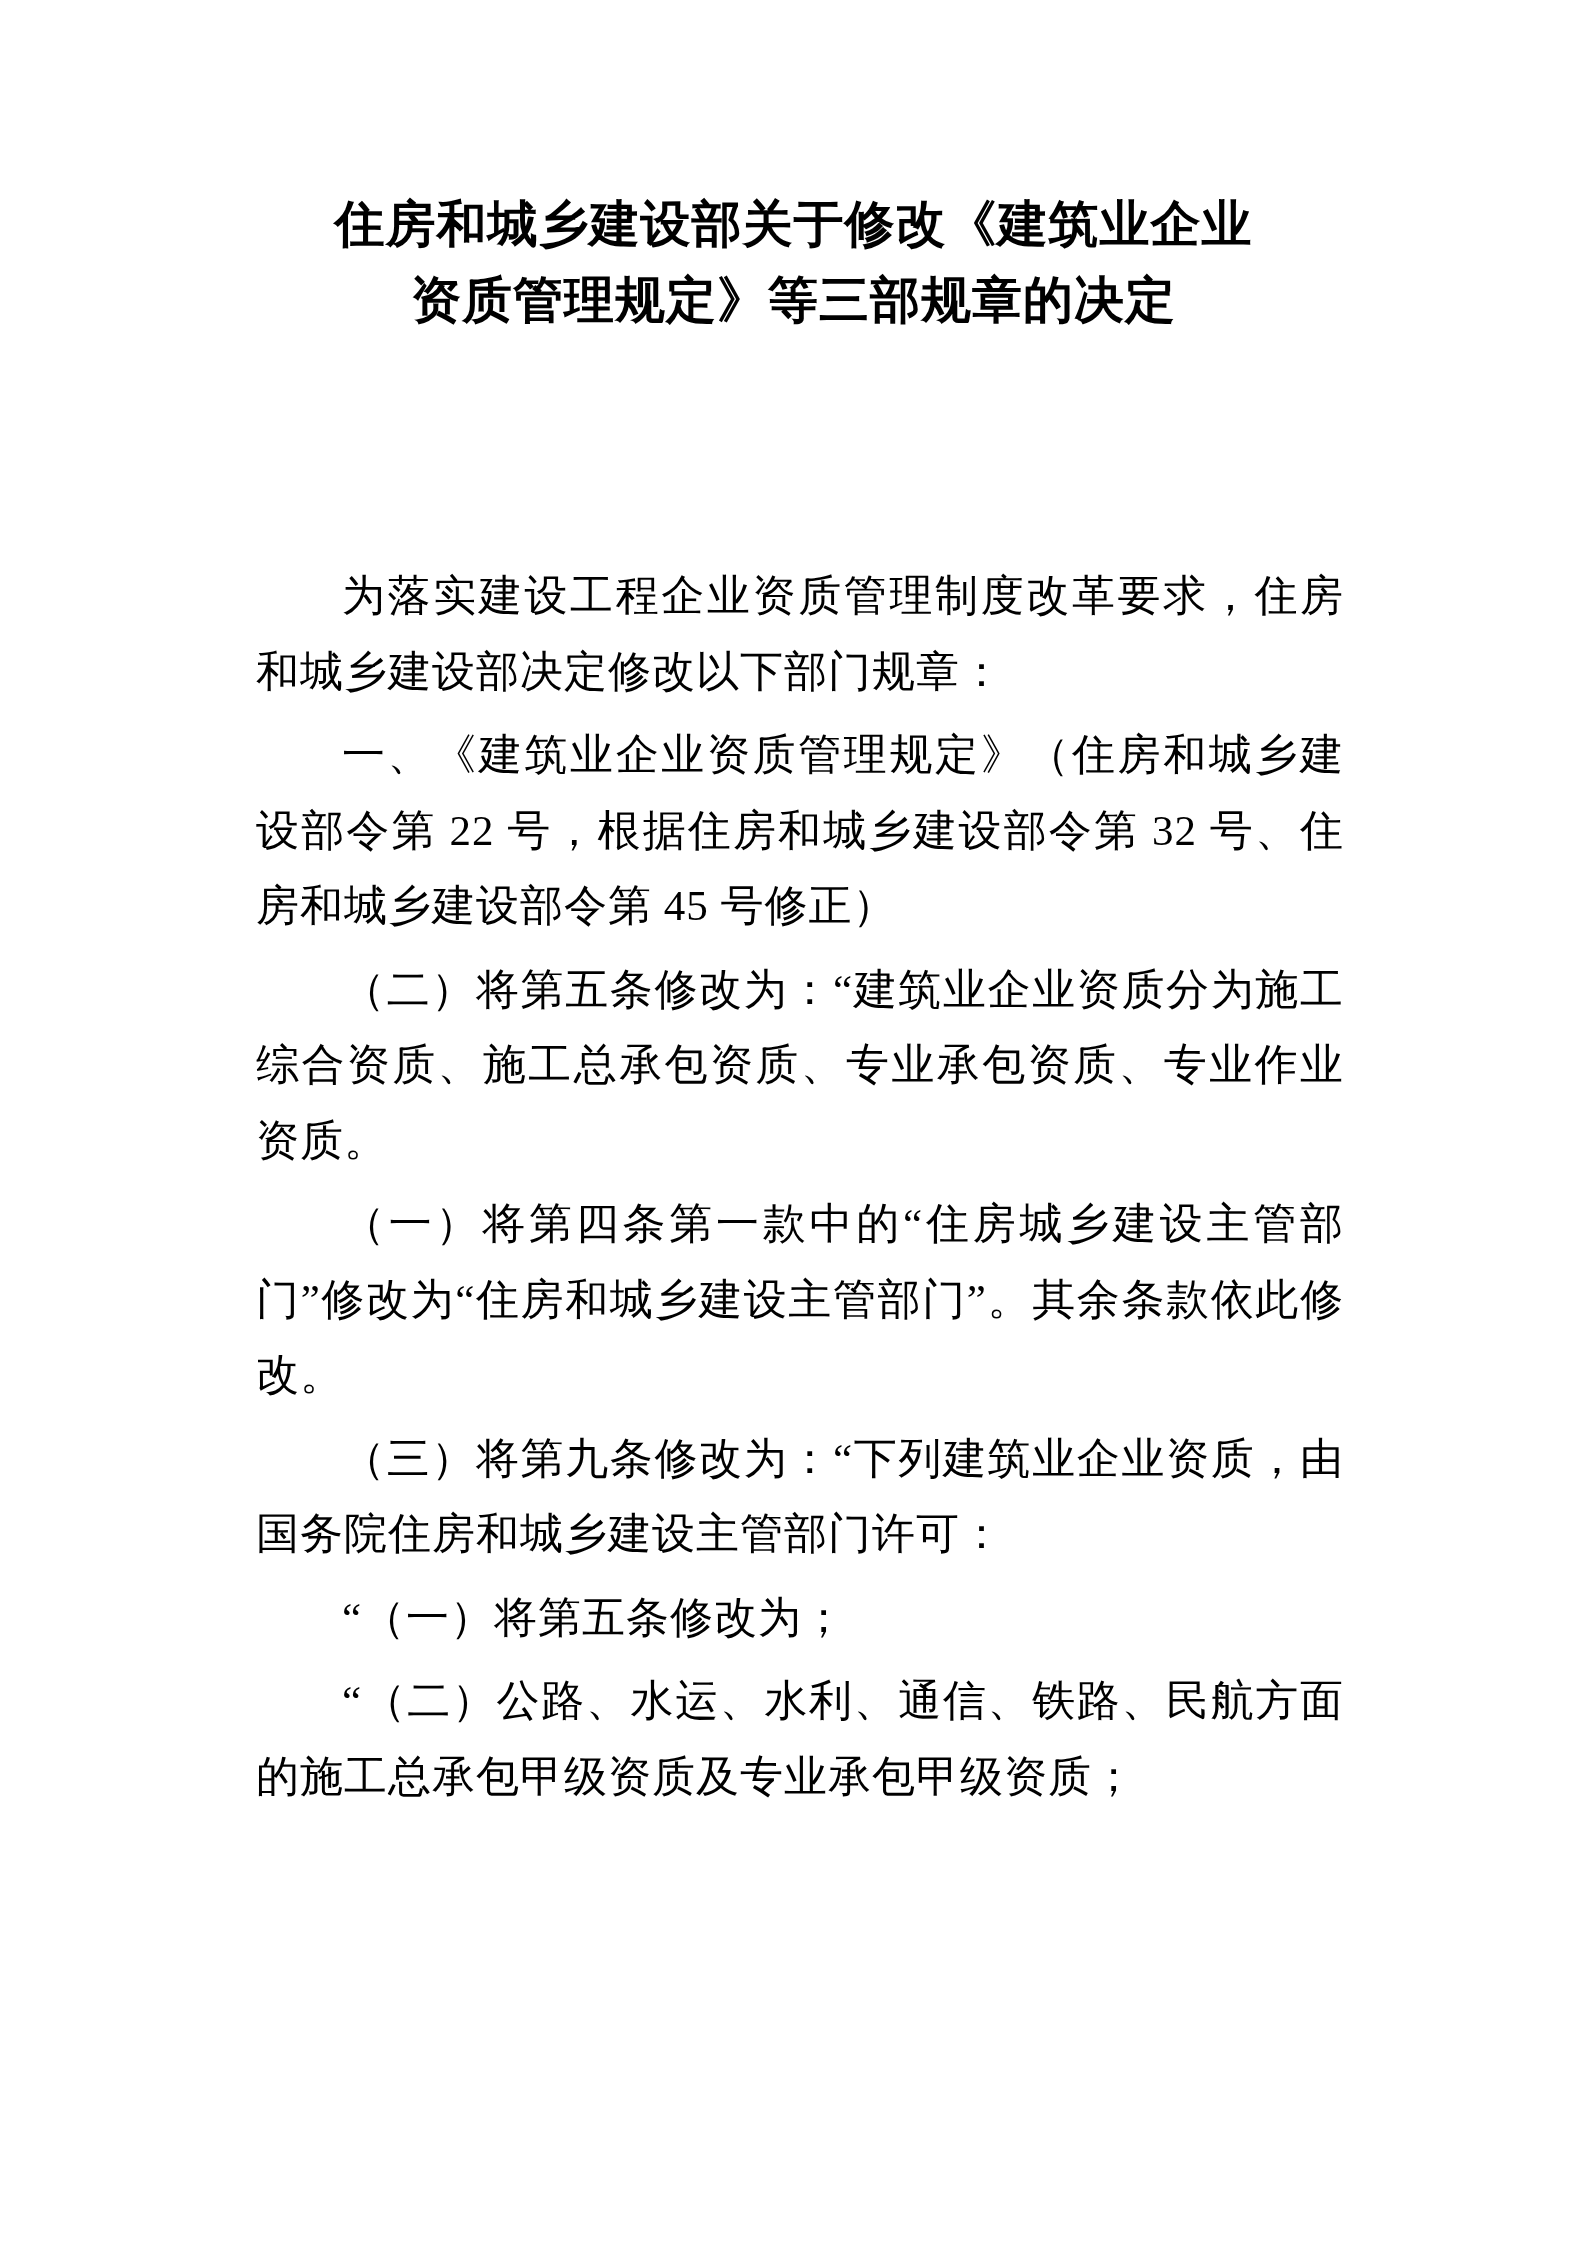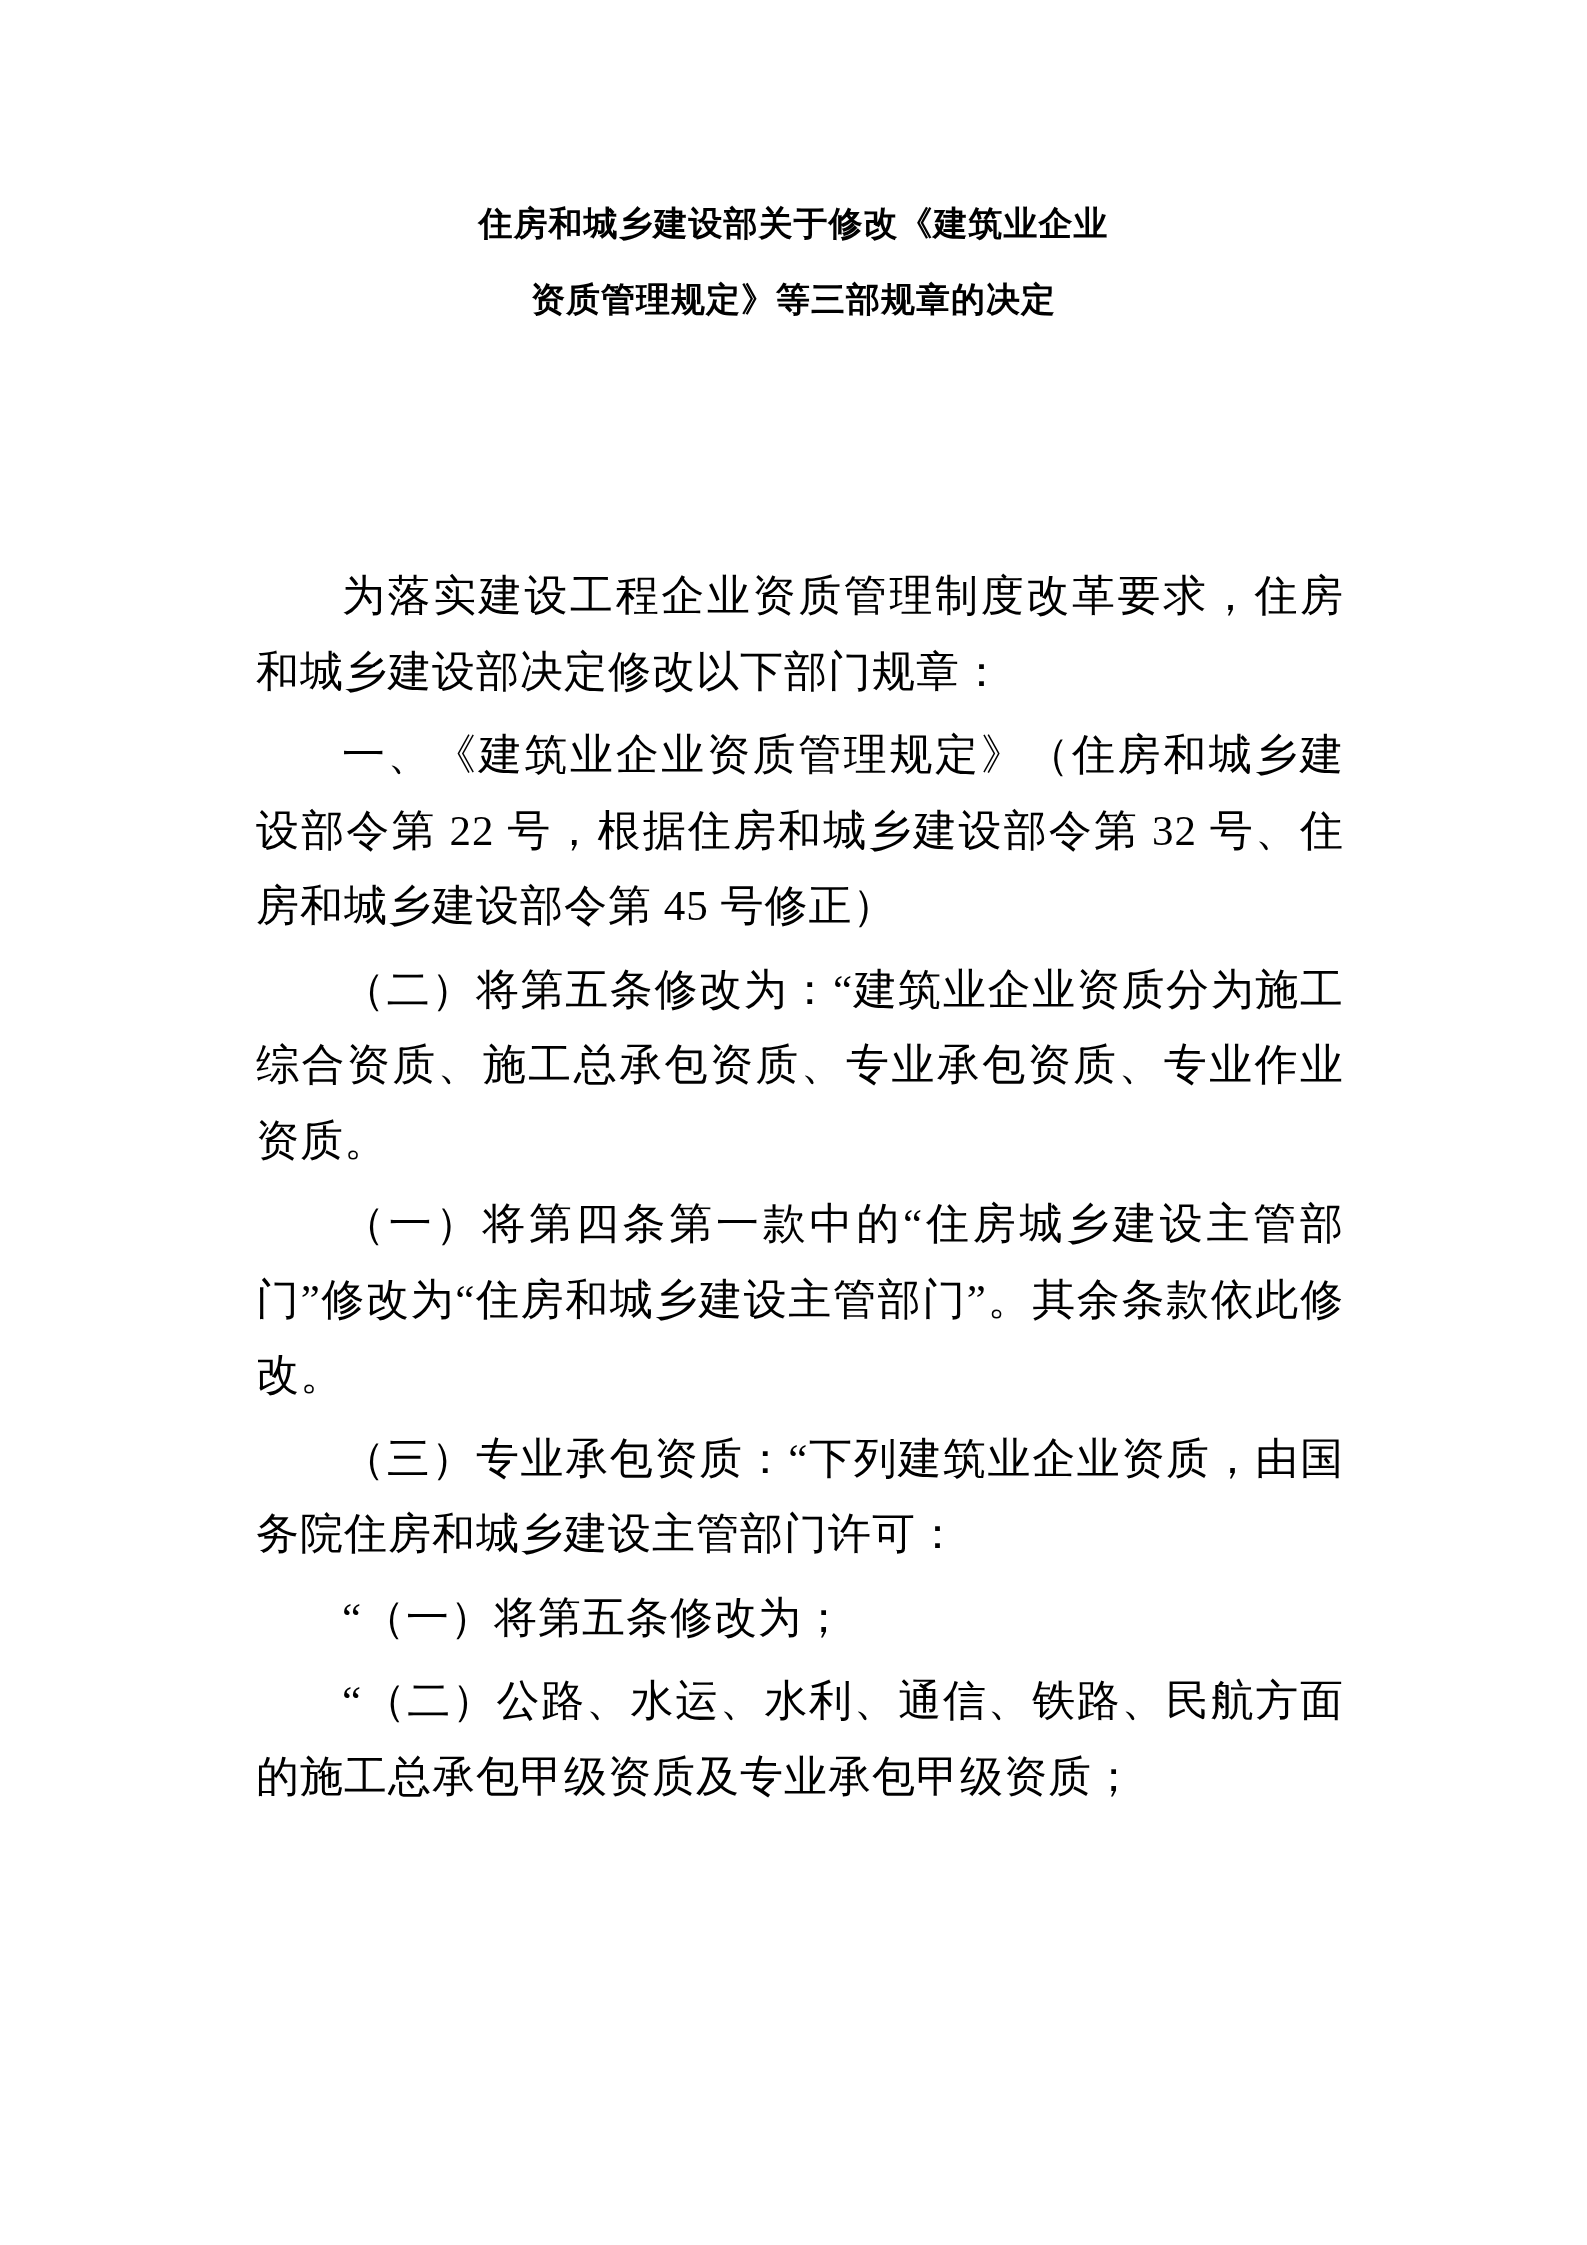--- a/index.html
+++ b/index.html
@@ -16,21 +16,21 @@
     font-family: "Liberation Serif", "DejaVu Serif", serif;
     overflow: hidden;
   }
   .doc-title {
     position: absolute;
     top: 186px;
     left: 0;
     width: 100%;
     text-align: center;
     font-weight: 700;
-    font-size: 34px;
+    font-size: 50px;
     line-height: 76px;
     letter-spacing: 1px;
   }
   .doc-title .title-line {
     white-space: nowrap;
   }
   .doc-body {
     position: absolute;
     top: 550px;
     left: 248px;
@@ -54,19 +54,19 @@
   <div class="doc-title">
     <div class="title-line">住房和城乡建设部关于修改《建筑业企业</div>
     <div class="title-line">资质管理规定》等三部规章的决定</div>
   </div>
 
   <div class="doc-body">
     <p>为落实建设工程企业资质管理制度改革要求，住房和城乡建设部决定修改以下部门规章：</p>
     <p>一、《建筑业企业资质管理规定》（住房和城乡建设部令第 22 号，根据住房和城乡建设部令第 32 号、住房和城乡建设部令第 45 号修正）</p>
     <p>（二）将第五条修改为：“建筑业企业资质分为施工综合资质、施工总承包资质、专业承包资质、专业作业资质。</p>
     <p>（一）将第四条第一款中的“住房城乡建设主管部门”修改为“住房和城乡建设主管部门”。其余条款依此修改。</p>
-    <p>（三）专业承包资质：“下列建筑业企业资质，由国务院住房和城乡建设主管部门许可：</p>
+    <p>（三）将第九条修改为：“下列建筑业企业资质，由国务院住房和城乡建设主管部门许可：</p>
     <p>“（一）将第五条修改为；</p>
     <p>“（二）公路、水运、水利、通信、铁路、民航方面的施工总承包甲级资质及专业承包甲级资质；</p>
 
   </div>
 
 </div>
 
 </body></html>

